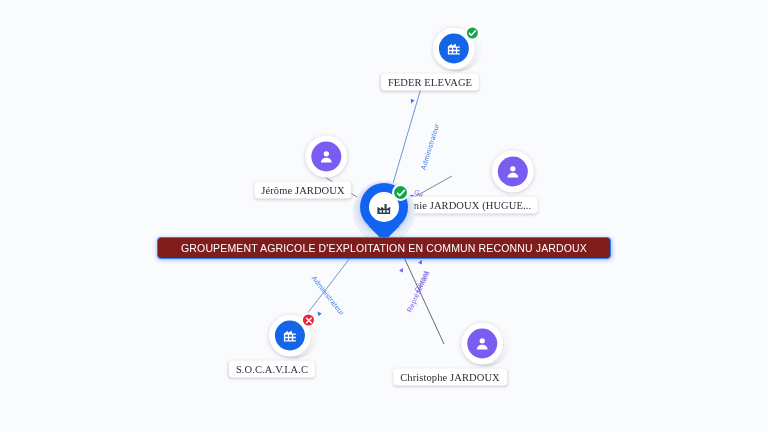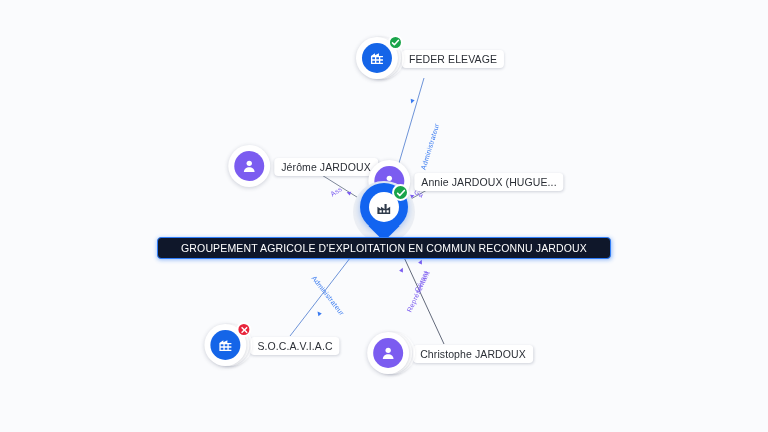--- a/index.html
+++ b/index.html
@@ -8,21 +8,21 @@
     width:768px;height:432px;
     background:#fafbfd;
     font-family:"Liberation Sans", sans-serif;
     overflow:hidden;
     position:relative;
   }
   #graph-canvas{position:absolute;left:0;top:0;width:768px;height:432px;}
   svg.edges{position:absolute;left:0;top:0;width:768px;height:432px;pointer-events:none;}
 
   
-  .node{position:absolute;transform:translate(-50%,-50%);display:flex;flex-direction:row;align-items:center;}
+  .node{position:absolute;transform:translate(-50%,-50%);display:flex;flex-direction:column;align-items:flex-end;font-family:Liberation Serif, serif;}
   .node-art{position:relative;width:46px;height:46px;}
 
   
   .stack{position:absolute;border-radius:50%;background:#ffffff;
          box-shadow:0 1px 3px rgba(40,50,80,.17);}
   .stack.s1{width:42px;height:42px;left:6px;top:2px;opacity:.55;}
   .stack.s2{width:42px;height:42px;left:3px;top:2px;opacity:.8;}
   .disc{position:absolute;left:0;top:2px;width:42px;height:42px;border-radius:50%;
         background:#fff;box-shadow:0 1px 4px rgba(40,50,80,.22);
         display:flex;align-items:center;justify-content:center;}
@@ -58,21 +58,21 @@
   .pin-tail{position:absolute;left:50%;top:32px;width:22px;height:22px;
             background:#1264f0;transform:translateX(-50%) rotate(45deg);border-radius:0 0 5px 0;}
   .pin-inner{position:absolute;left:9px;top:9px;width:30px;height:30px;border-radius:50%;
              background:#fff;display:flex;align-items:center;justify-content:center;z-index:2;}
   .pin-badge{position:absolute;right:-1px;top:1px;width:17px;height:17px;border-radius:50%;
              background:#19a44a;border:2px solid #fff;box-sizing:border-box;z-index:3;
              display:flex;align-items:center;justify-content:center;}
 
   #center-label-bar{
     position:absolute;left:50%;top:248px;transform:translate(-50%,-50%);
-    background:#0f172a;color:#ffffff;white-space:nowrap;
+    background:#7f1d1d;color:#ffffff;white-space:nowrap;
     font-size:10.5px;letter-spacing:.15px;
     padding:4px 23px;border-radius:4px;
     box-shadow:0 1px 4px rgba(26,110,245,.45);
     border:1px solid #2f7dfa;
   }
 
   
   .edge-label{position:absolute;white-space:nowrap;font-size:7px;letter-spacing:.2px;
               transform-origin:center center;}
   .edge-label.blue{color:#3a7bf0;}

